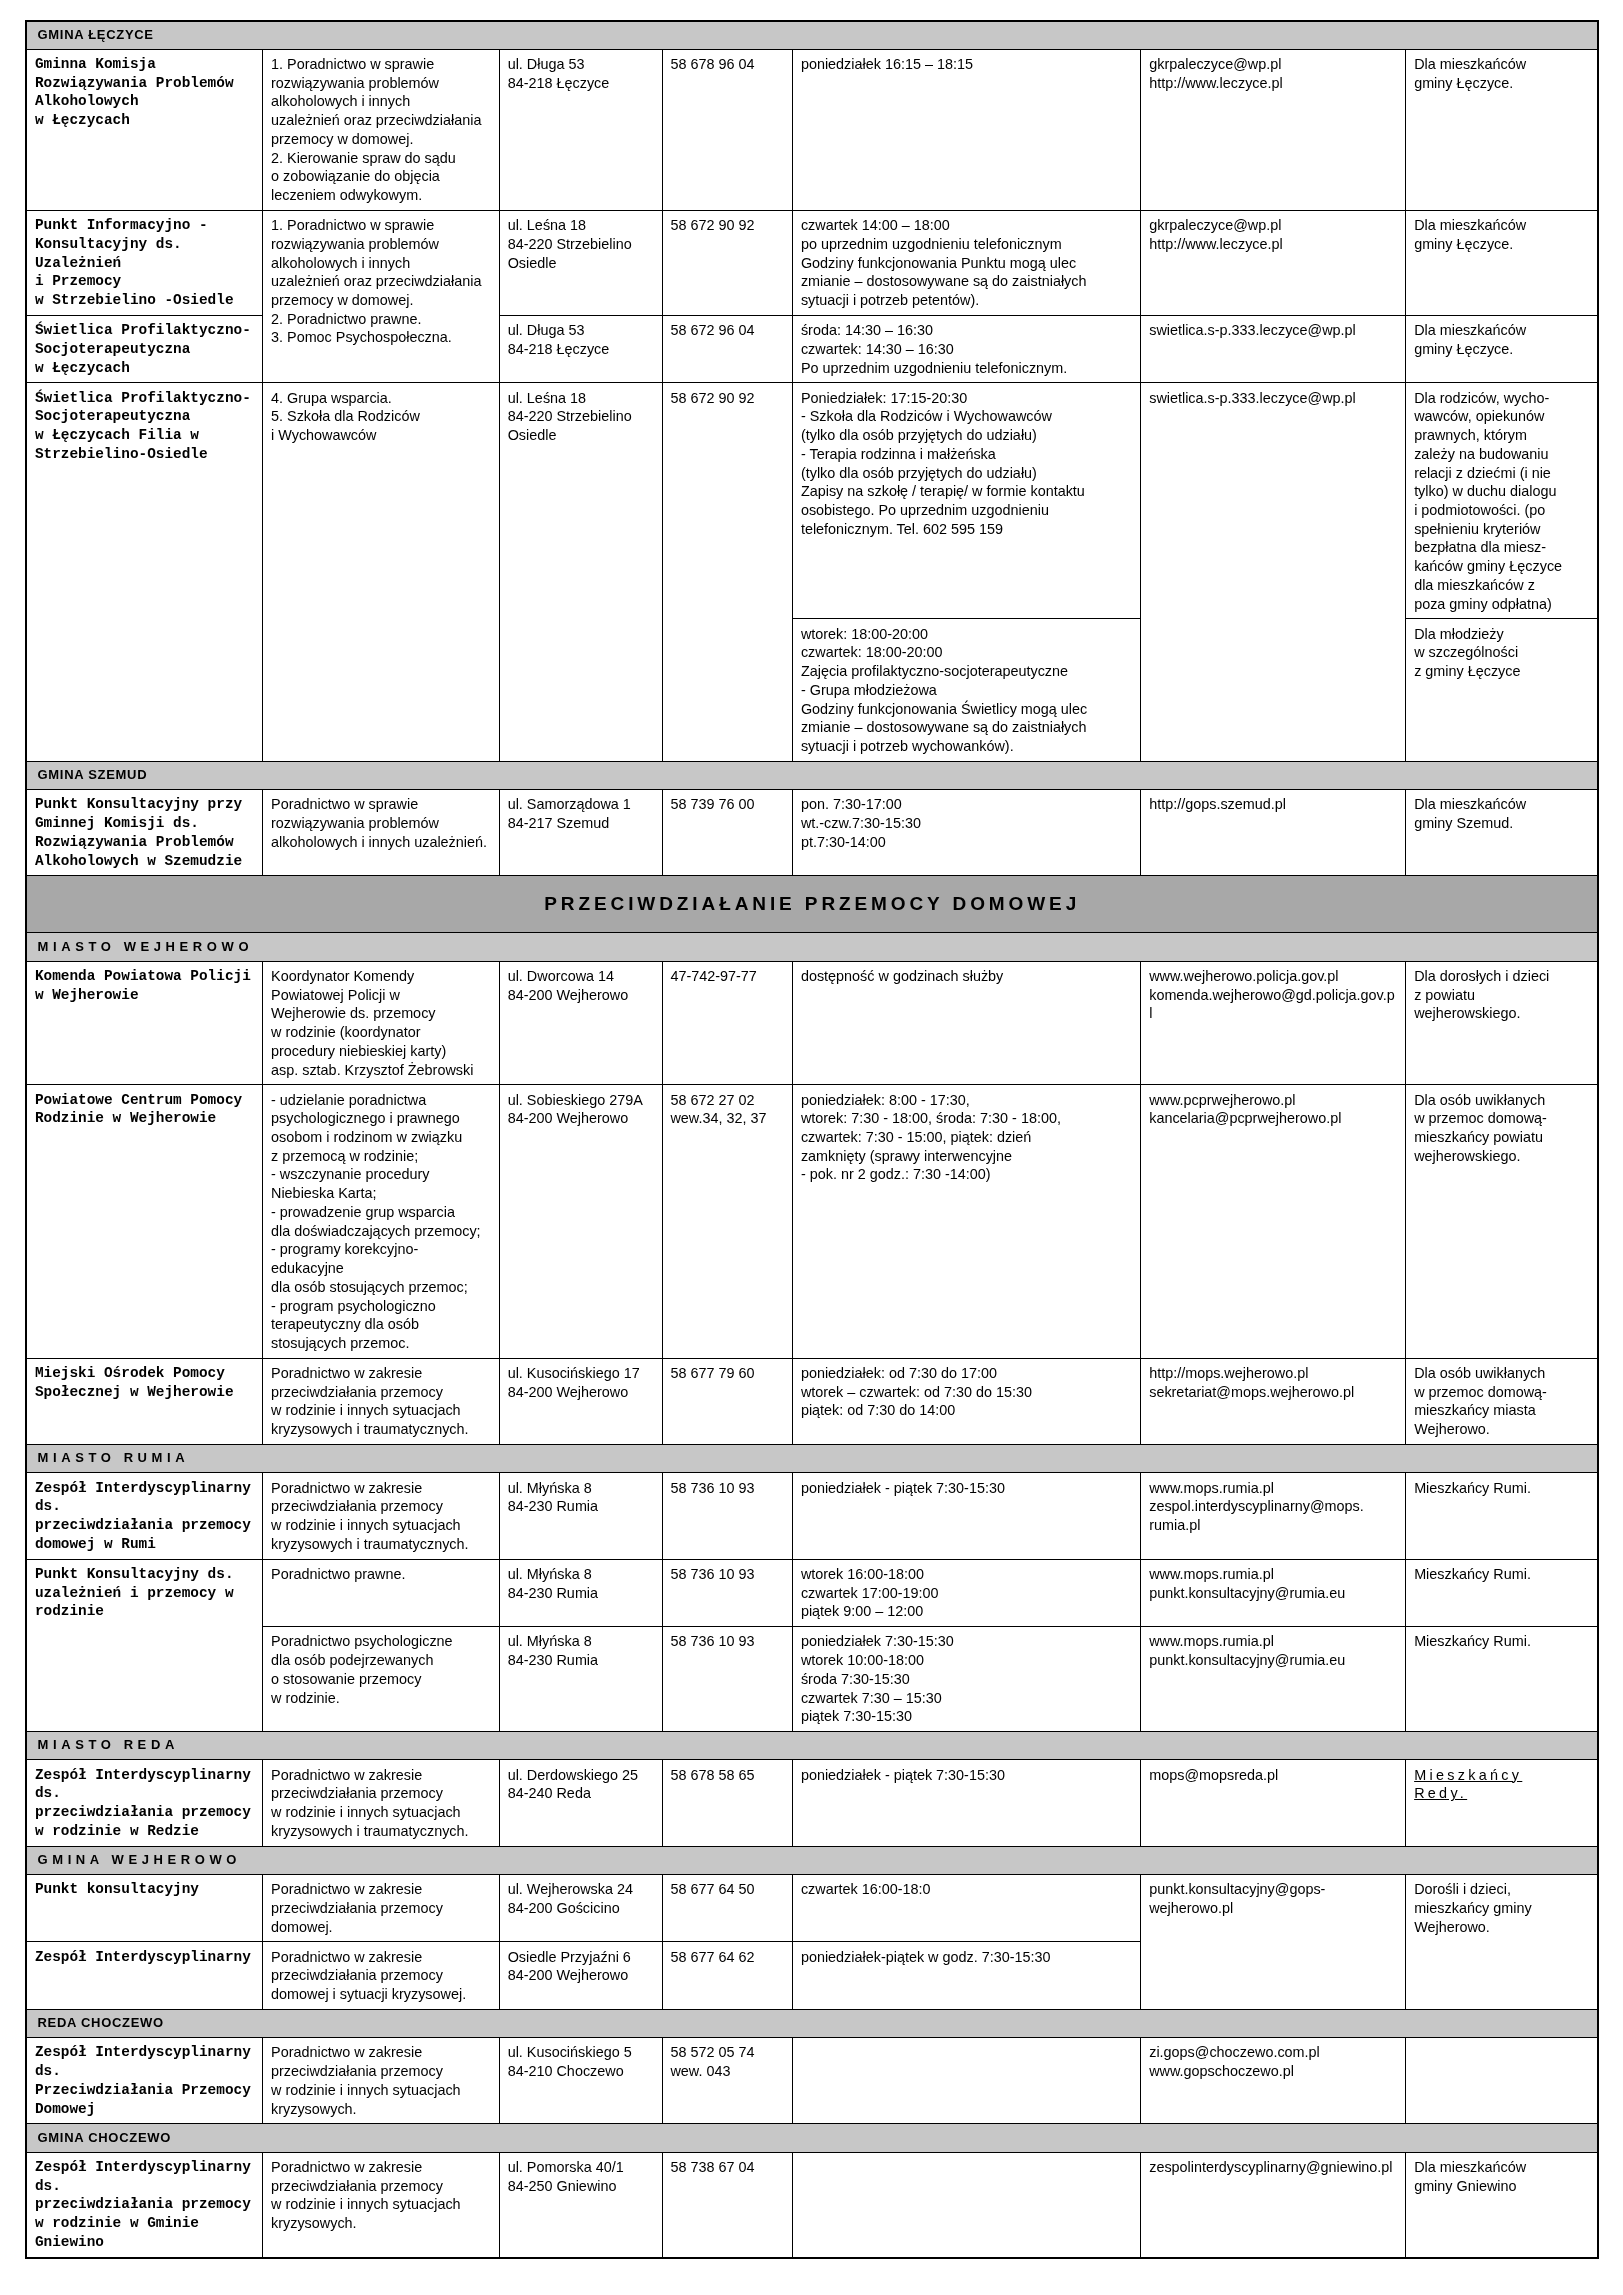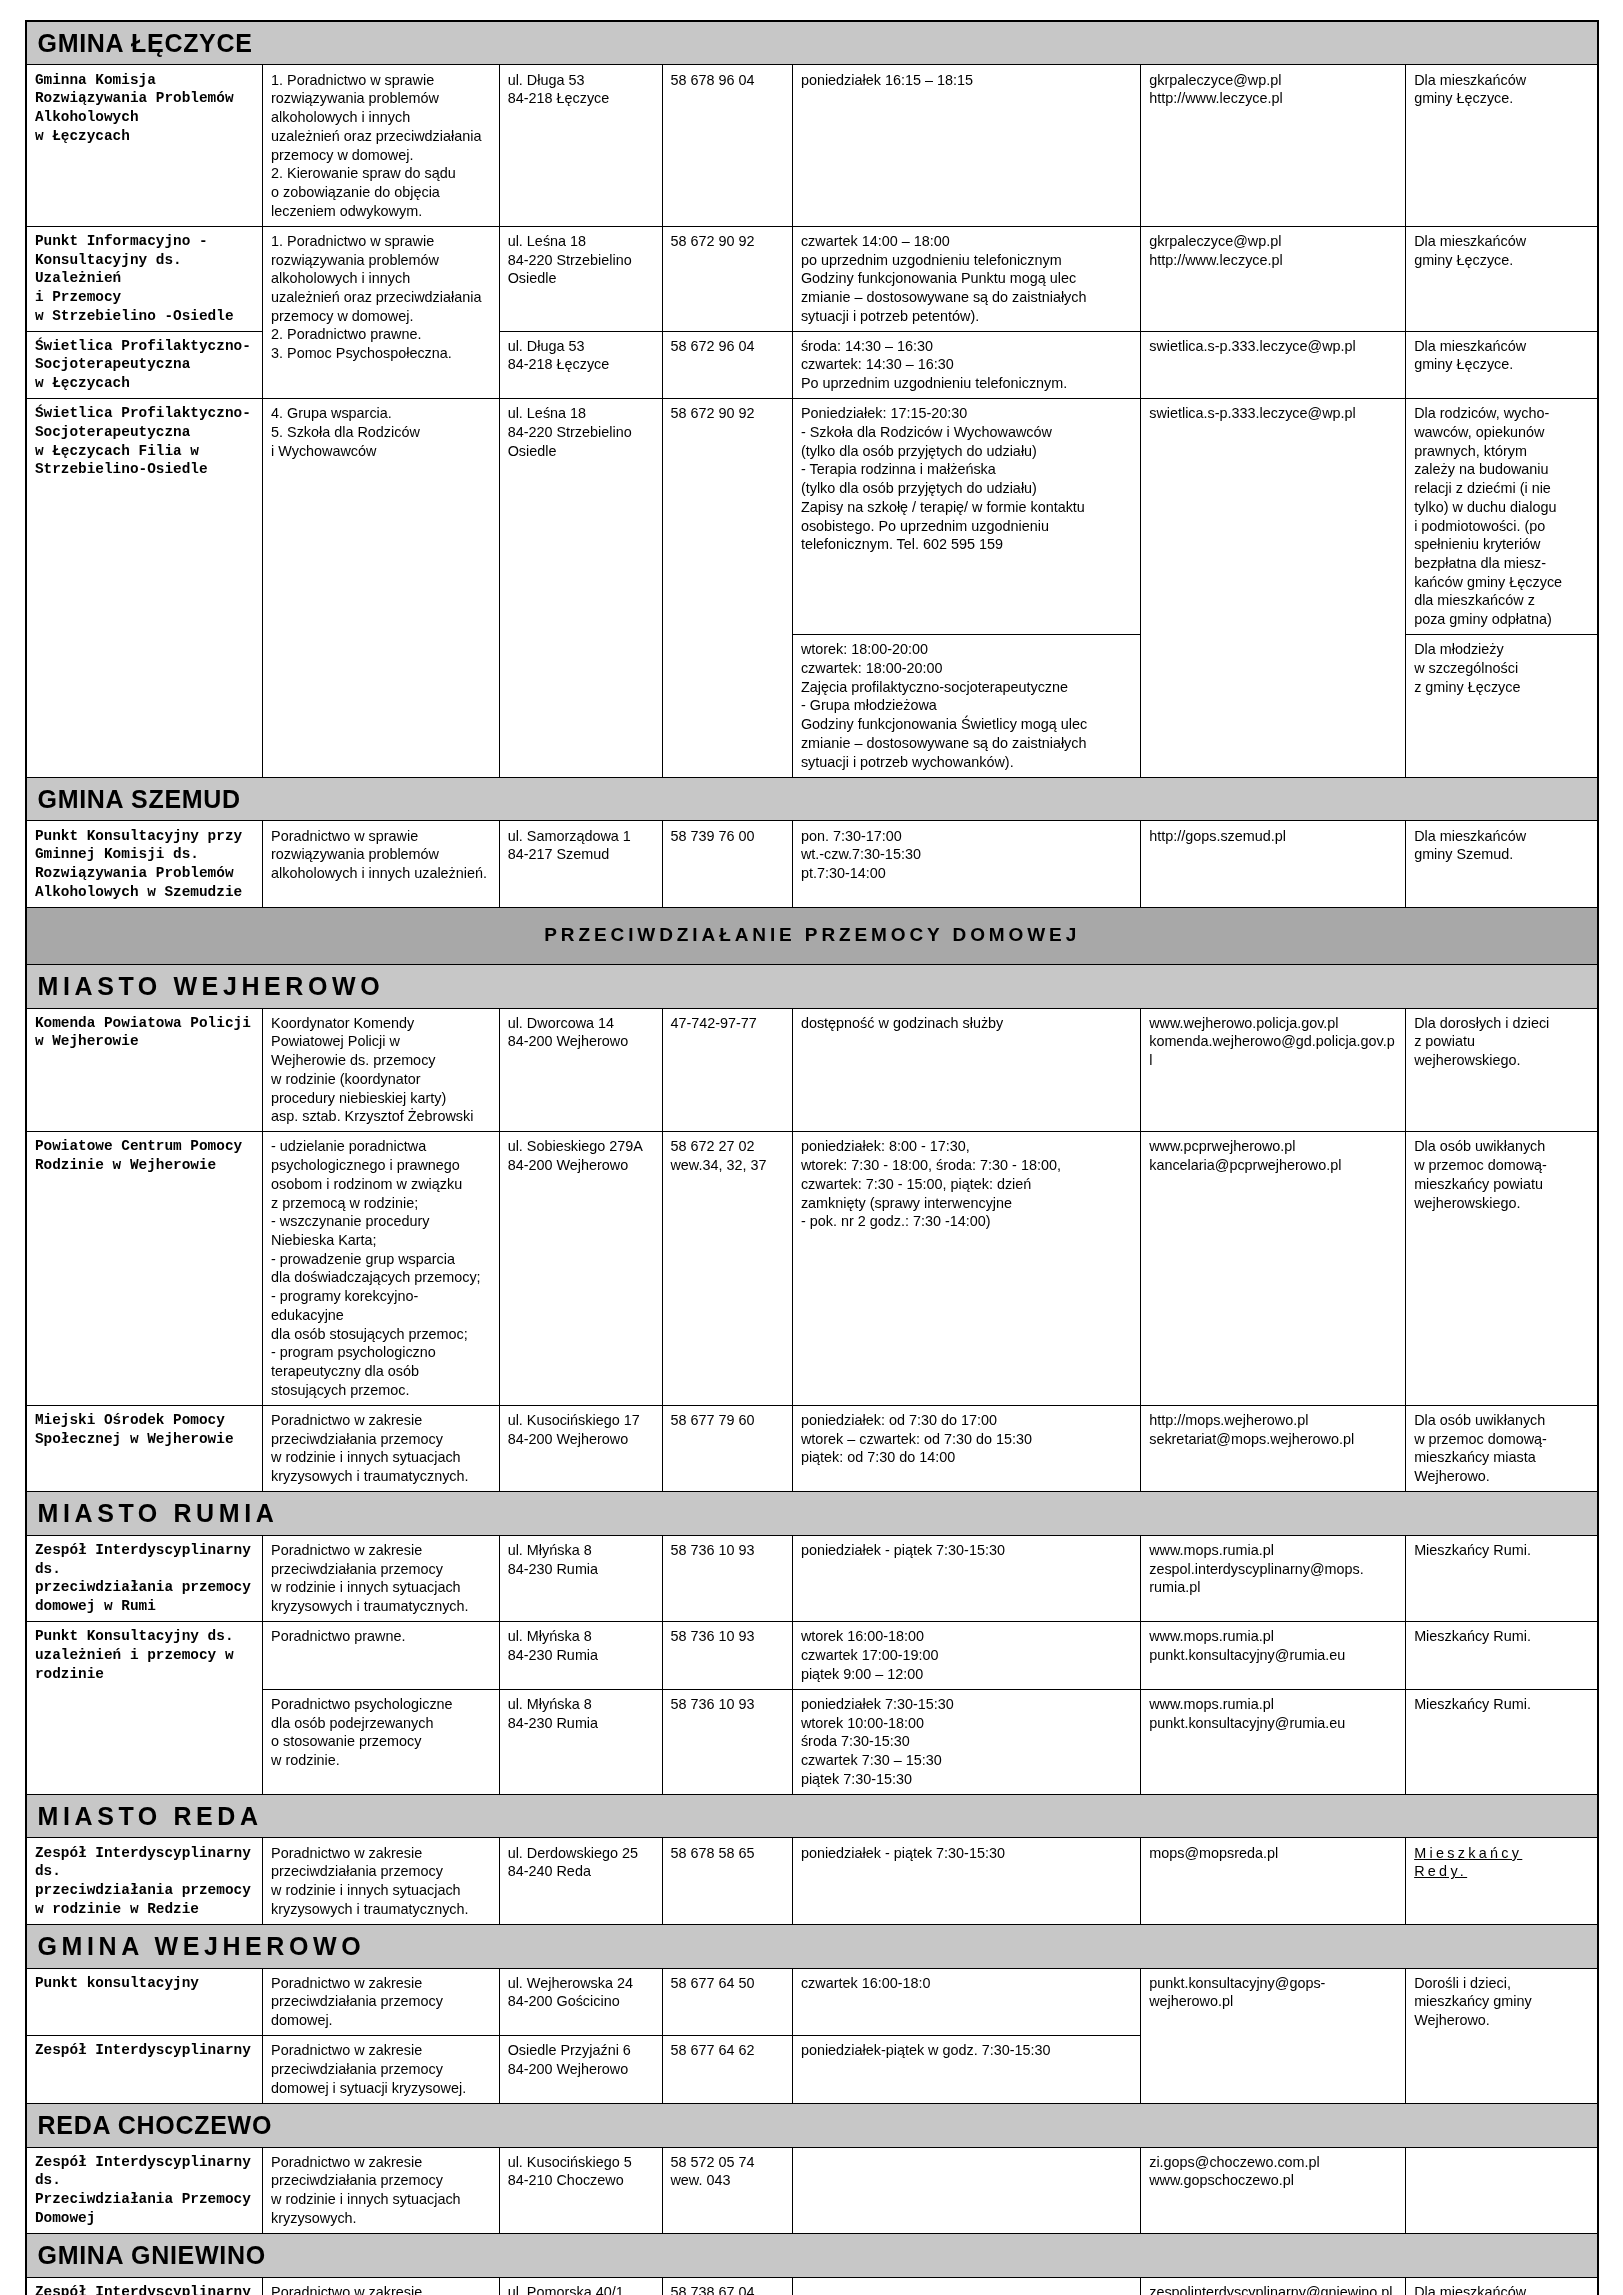--- a/index.html
+++ b/index.html
@@ -26,21 +26,21 @@
     font-size:14.4px;
     line-height:1.3;
     white-space:pre-line;
     word-wrap:break-word;
     overflow:hidden;
   }
   td.bold{font-weight:bold;font-family:Liberation Mono, monospace;}
   tr.section-row td{
     background:#c7c7c7;
     font-weight:bold;
-    font-size:25px;
+    font-size:13px;
     letter-spacing:0.7px;
     padding:5.2px 10.5px;
     white-space:nowrap;
     margin-left:8px;
   }
   tr.section-row.spaced td{letter-spacing:4.6px;}
   tr.banner-row td{
     background:#a8a8a8;
     font-weight:bold;
     font-size:19px;
@@ -388,21 +388,21 @@
           <td class="col-2">ul. Kusocińskiego 5
 84-210 Choczewo</td>
           <td class="col-3">58 572 05 74
 wew. 043</td>
           <td class="col-4"></td>
           <td class="col-5">zi.gops@choczewo.com.pl
 www.gopschoczewo.pl</td>
           <td class="col-6"></td>
         </tr>
         <tr class="section-row">
-          <td colspan="7">GMINA GNIEWINO</td>
+          <td colspan="7">GMINA CHOCZEWO</td>
         </tr>
         <tr>
           <td class="bold col-0">Zespół Interdyscyplinarny ds.
 przeciwdziałania przemocy
 w rodzinie w Gminie Gniewino</td>
           <td class="col-1">Poradnictwo w zakresie
 przeciwdziałania przemocy
 w rodzinie i innych sytuacjach
 kryzysowych.</td>
           <td class="col-2">ul. Pomorska 40/1

